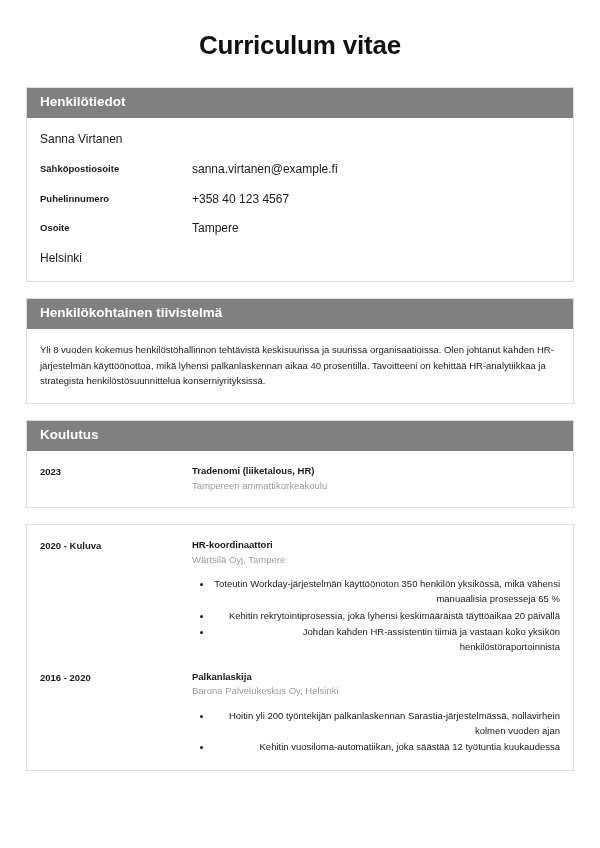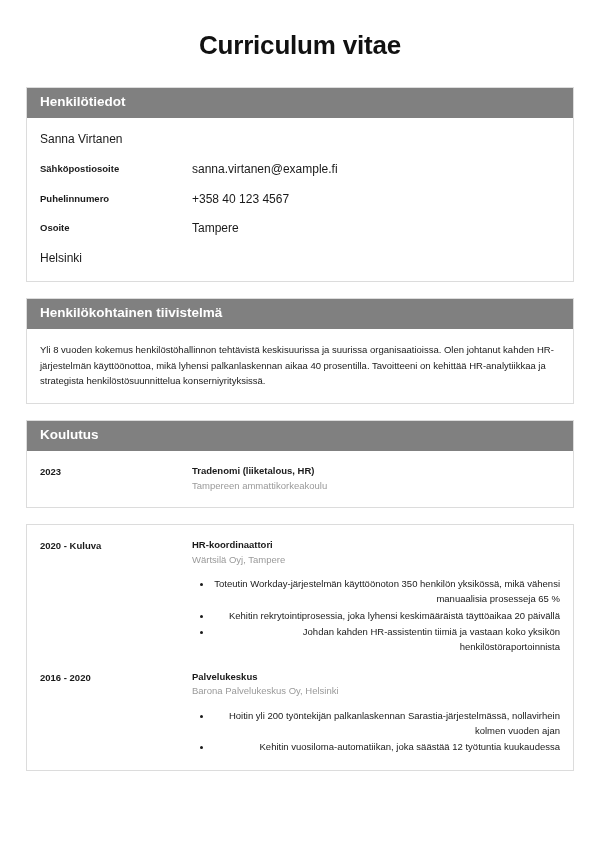--- a/index.html
+++ b/index.html
@@ -212,21 +212,21 @@
             <li>Toteutin Workday-järjestelmän käyttöönoton 350 henkilön yksikössä, mikä vähensi manuaalisia prosesseja 65 %</li>
             <li>Kehitin rekrytointiprosessia, joka lyhensi keskimääräistä täyttöaikaa 20 päivällä</li>
             <li>Johdan kahden HR-assistentin tiimiä ja vastaan koko yksikön henkilöstöraportoinnista</li>
           </ul>
         </div>
       </div>
 
       <div class="entry">
         <div class="entry-date">2016 - 2020</div>
         <div class="entry-main">
-          <div class="entry-title">Palvelukeskus</div>
+          <div class="entry-title">Palkanlaskija</div>
           <div class="entry-org">Barona Palvelukeskus Oy, Helsinki</div>
           <ul class="entry-bullets">
             <li>Hoitin yli 200 työntekijän palkanlaskennan Sarastia-järjestelmässä, nollavirhein kolmen vuoden ajan</li>
             <li>Kehitin vuosiloma-automatiikan, joka säästää 12 työtuntia kuukaudessa</li>
           </ul>
         </div>
       </div>
 
     </div>
   </div>

